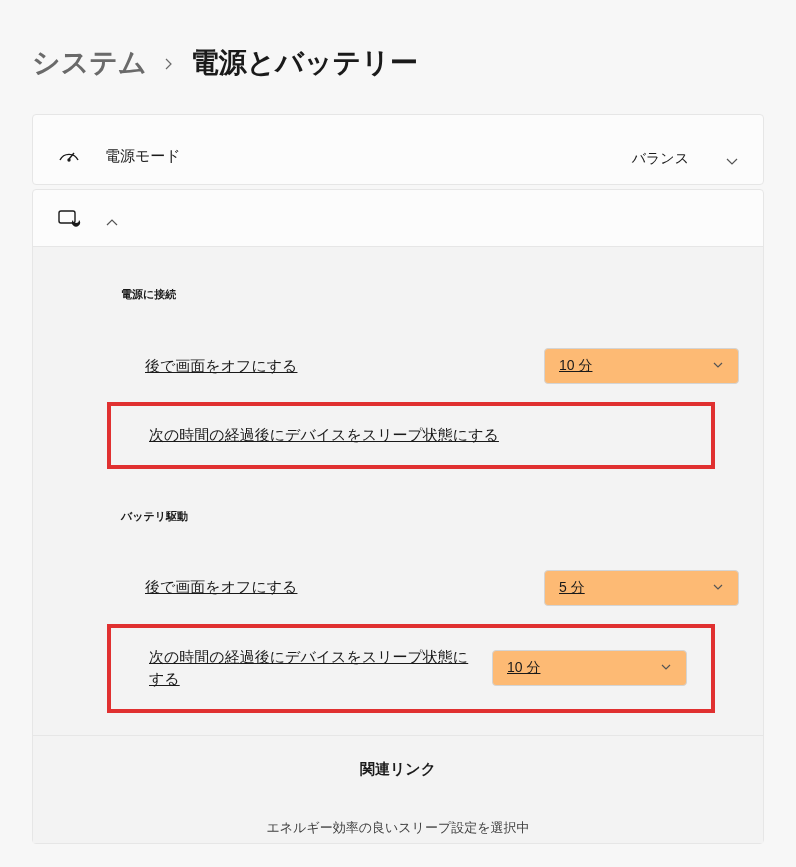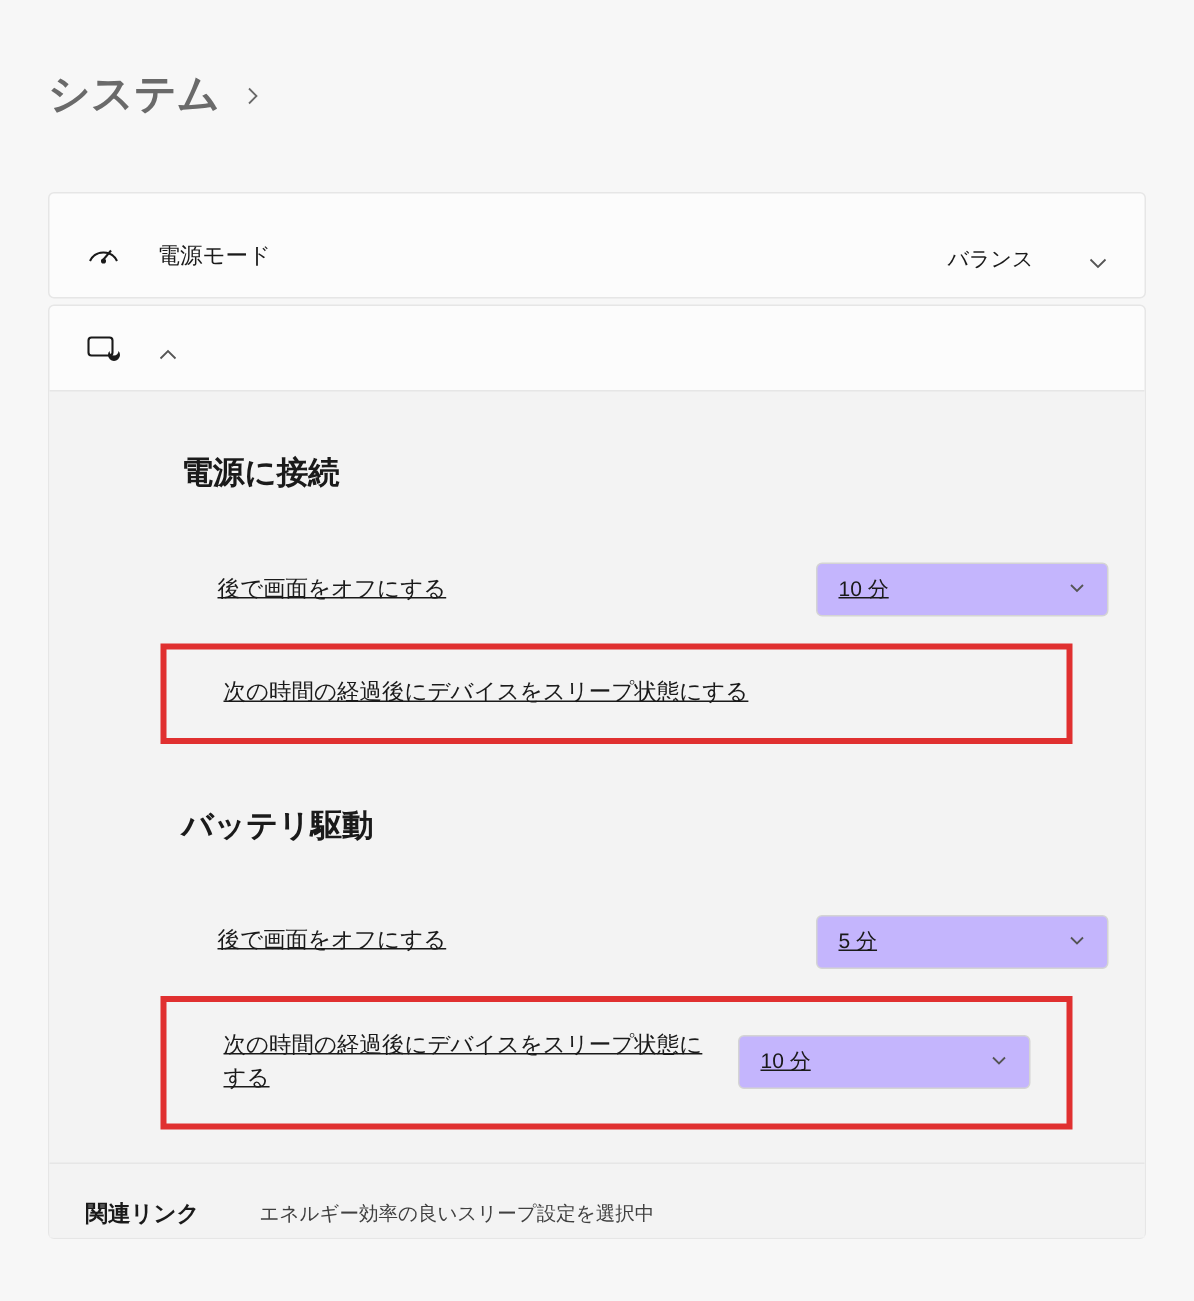--- a/index.html
+++ b/index.html
@@ -11,21 +11,21 @@
       overflow: hidden;
       color: #1a1a1a;
     }
     .container {
       padding: 44px 32px 0 32px;
     }
     .breadcrumb {
       display: flex;
       align-items: center;
       gap: 16px;
-      margin-bottom: 46px;
+      margin-bottom: 32px;
     }
     .breadcrumb-item {
       font-size: 28px;
       font-weight: 600;
       color: #6a6a6a;
     }
     .breadcrumb-item.current {
       color: #1a1a1a;
     }
     .breadcrumb-sep {
@@ -75,21 +75,21 @@
       height: 14px;
       display: flex;
       align-items: center;
       justify-content: center;
     }
     .expanded-section {
       background: #f3f3f3;
       border-top: 1px solid #e6e6e6;
     }
     .section-heading {
-      font-size: 21px;
+      font-size: 11px;
       font-weight: 600;
       padding: 40px 24px 28px 88px;
     }
     .setting-row {
       display: flex;
       align-items: center;
       padding: 18px 24px 18px 24px;
       gap: 20px;
       margin: 0 0 0 64px;
       text-decoration: underline;
@@ -106,40 +106,41 @@
       color: #1a1a1a;
       line-height: 1.5;
       padding-left: 24px;
     }
     .highlighted .setting-label {
       padding-left: 14px;
     }
     .dropdown {
       width: 195px;
       height: 36px;
-      background: #c4b5fd;
+      background: #fdba74;
       border: 1px solid #d4d4d4;
       border-radius: 4px;
       display: flex;
       align-items: center;
       justify-content: space-between;
       padding: 0 14px;
       font-size: 14px;
       cursor: pointer;
     }
     .dropdown-chevron {
       color: #555;
     }
     .related-links-row {
       display: flex;
       align-items: center;
       padding: 24px 24px 6px 24px;
       gap: 40px;
       border-top: 1px solid #e6e6e6;
       margin-top: 22px;
+      flex-direction: column;
     }
     .related-title {
       font-size: 15px;
       font-weight: 600;
     }
     .link {
       font-size: 13px;
       color: #404040;
       cursor: pointer;
     }
@@ -149,20 +150,21 @@
 
 <div class="container">
 
   <div class="breadcrumb">
     <span class="breadcrumb-item">システム</span>
     <span class="breadcrumb-sep">
       <svg width="12" height="12" viewBox="0 0 12 12">
           <path d="M3 1 L8 6 L3 11" stroke="#6a6a6a" stroke-width="1.2" fill="none"></path>
         </svg>
     </span>
+    <span class="breadcrumb-item current">電源とバッテリー</span>
   </div>
 
   <div class="card">
     <div class="card-header">
       <div class="card-icon">
         <svg width="24" height="24" viewBox="0 0 24 24" fill="none" stroke="#1a1a1a" stroke-width="1.4">
           <path d="M3 16 A10 10 0 0 1 21 16"></path>
           <line x1="12" y1="15" x2="17" y2="9"></line>
           <circle cx="12" cy="16" r="1" fill="#1a1a1a"></circle>
         </svg>

